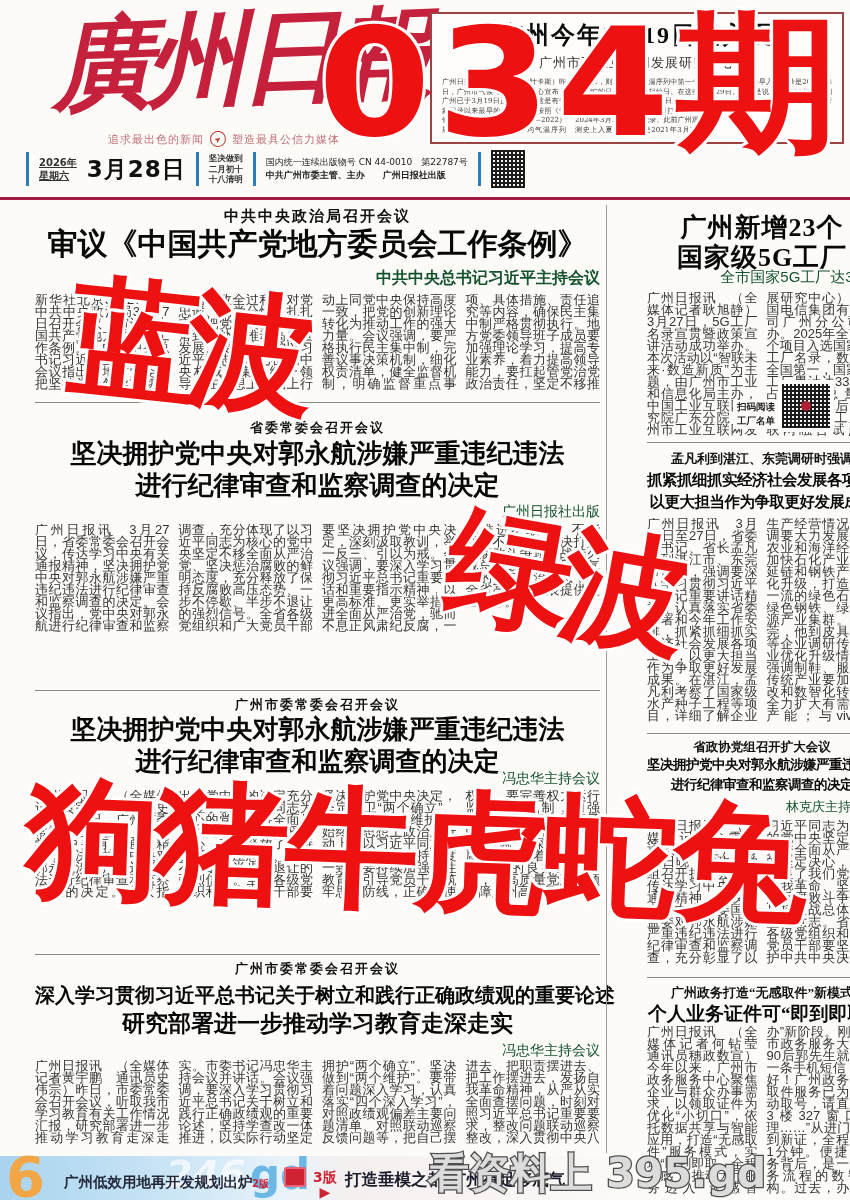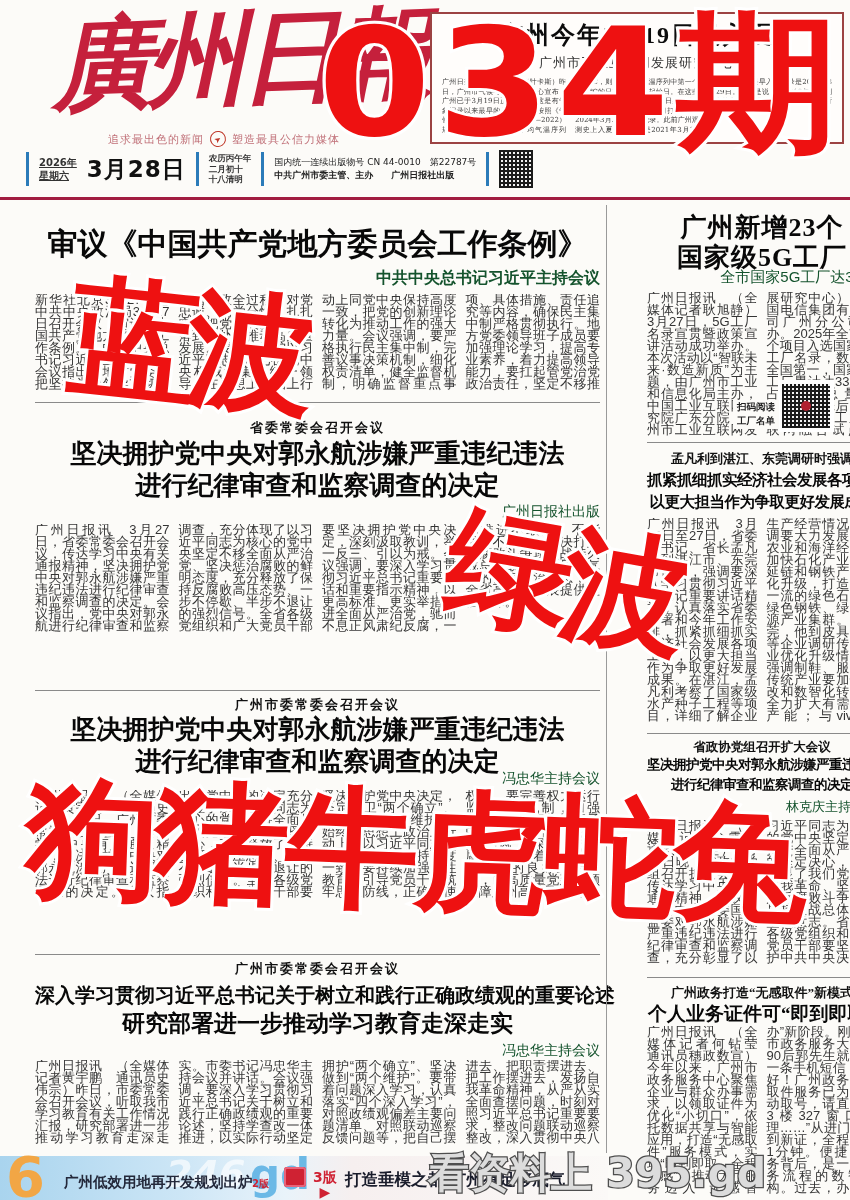--- a/index.html
+++ b/index.html
@@ -90,41 +90,42 @@
 
   <div class="abs datestrip">
     <span class="vbar"></span>
     <span class="d-small">
       <span>2026年</span><br>
       <span>星期六</span>
     </span>
     <span class="d-big">3月28日</span>
     <span class="vbar"></span>
     <span class="d-tiny">
-      <span>农历丙午年</span><br>
+      <span>坚决做到</span><br>
       <span>二月初十</span><br>
       <span>十八清明</span>
     </span>
     <span class="vbar"></span>
     <span class="d-pub">
       <span>国内统一连续出版物号 CN 44-0010　第22787号</span><br>
       <span class="b">中共广州市委主管、主办　　广州日报社出版</span>
     </span>
     <span class="vbar"></span>
     <span class="qr qr-mast"></span>
   </div>
 
   <div class="abs wbox">
     <div class="w-h1">广州今年3月19日已入夏</div>
     <div class="w-h2">广州市工业互联网发展研究中心</div>
     <div class="w-body">广州日报讯　（全媒体记者叶卡斯）昨日，广州市气候与农业气象中心宣布，广州已于3月19日正式入夏，这是有气象记录以来最早的入夏时间。按照《气候季节划分》（GB/T 42074—2022）规定，连续5天的滑动平均气温序列≥22℃，则以对应的气温序列中第一个≥22℃的日期作为夏季起始日。在这些序列当中，第一个≥22℃的日期即为3月19日。今年的入夏时间打破的是2024年3月23日的原纪录。此前广州观测史上入夏最早纪录是2021年3月26日，再之前的最早入夏纪录是2018年3月29日。也就是说，从2018年算起到现在的六年时间里，广州已先后4次刷新入夏最早纪录。</div>
   </div>
 
   <div class="abs rule-crimson"></div>
 
+  <div class="abs kicker lw" style="top:207px;font-size:15px;letter-spacing:2px">中共中央政治局召开会议</div>
   <div class="abs hl lw" style="top:224px;font-size:30px">审议《中国共产党地方委员会工作条例》</div>
   <div class="abs sub lw" style="top:268px;font-size:16px;font-weight:700">中共中央总书记习近平主持会议</div>
   <div class="abs bodytxt c4 lw" style="top:294px;height:102px">新华社北京3月27日电　中共中央政治局3月27日召开会议，审议《中国共产党地方委员会工作条例》。中共中央总书记习近平主持会议。会议指出，地方党委要把坚持党的领导贯彻到治国理政全过程，对党忠诚、为党分忧，扎扎实实把党中央决策部署落到实处，推动高质量发展。要坚决维护以习近平同志为核心的党中央权威和集中统一领导，在思想上政治上行动上同党中央保持高度一致，把党的创新理论转化为推动工作的强大力量。会议强调，要严格执行民主集中制，完善议事决策机制，细化权责清单，健全监督机制，明确监督重点事项、具体措施、责任追究等内容，确保民主集中制严格贯彻执行。地方党委领导班子成员要加强理论学习，提高专业素养，着力提高领导能力，要扛起管党治党政治责任，坚定不移推进全面从严治党，模范执行中央八项规定及其实施细则精神，深入整治形式主义、官僚主义，依法依规用权，守好廉洁底线，推动形成风清气正的政治生态。会议还研究了其他事项。</div>
 
   <div class="abs hr lw" style="top:402px"></div>
 
   <div class="abs kicker lw" style="top:419px;font-size:13px;letter-spacing:2px">省委常委会召开会议</div>
   <div class="abs hl lw" style="top:436px;font-size:26px">坚决拥护党中央对郭永航涉嫌严重违纪违法</div>
   <div class="abs hl lw" style="top:468px;font-size:26px">进行纪律审查和监察调查的决定</div>
   <div class="abs sub lw" style="top:503px;font-size:14px">广州日报社出版</div>

